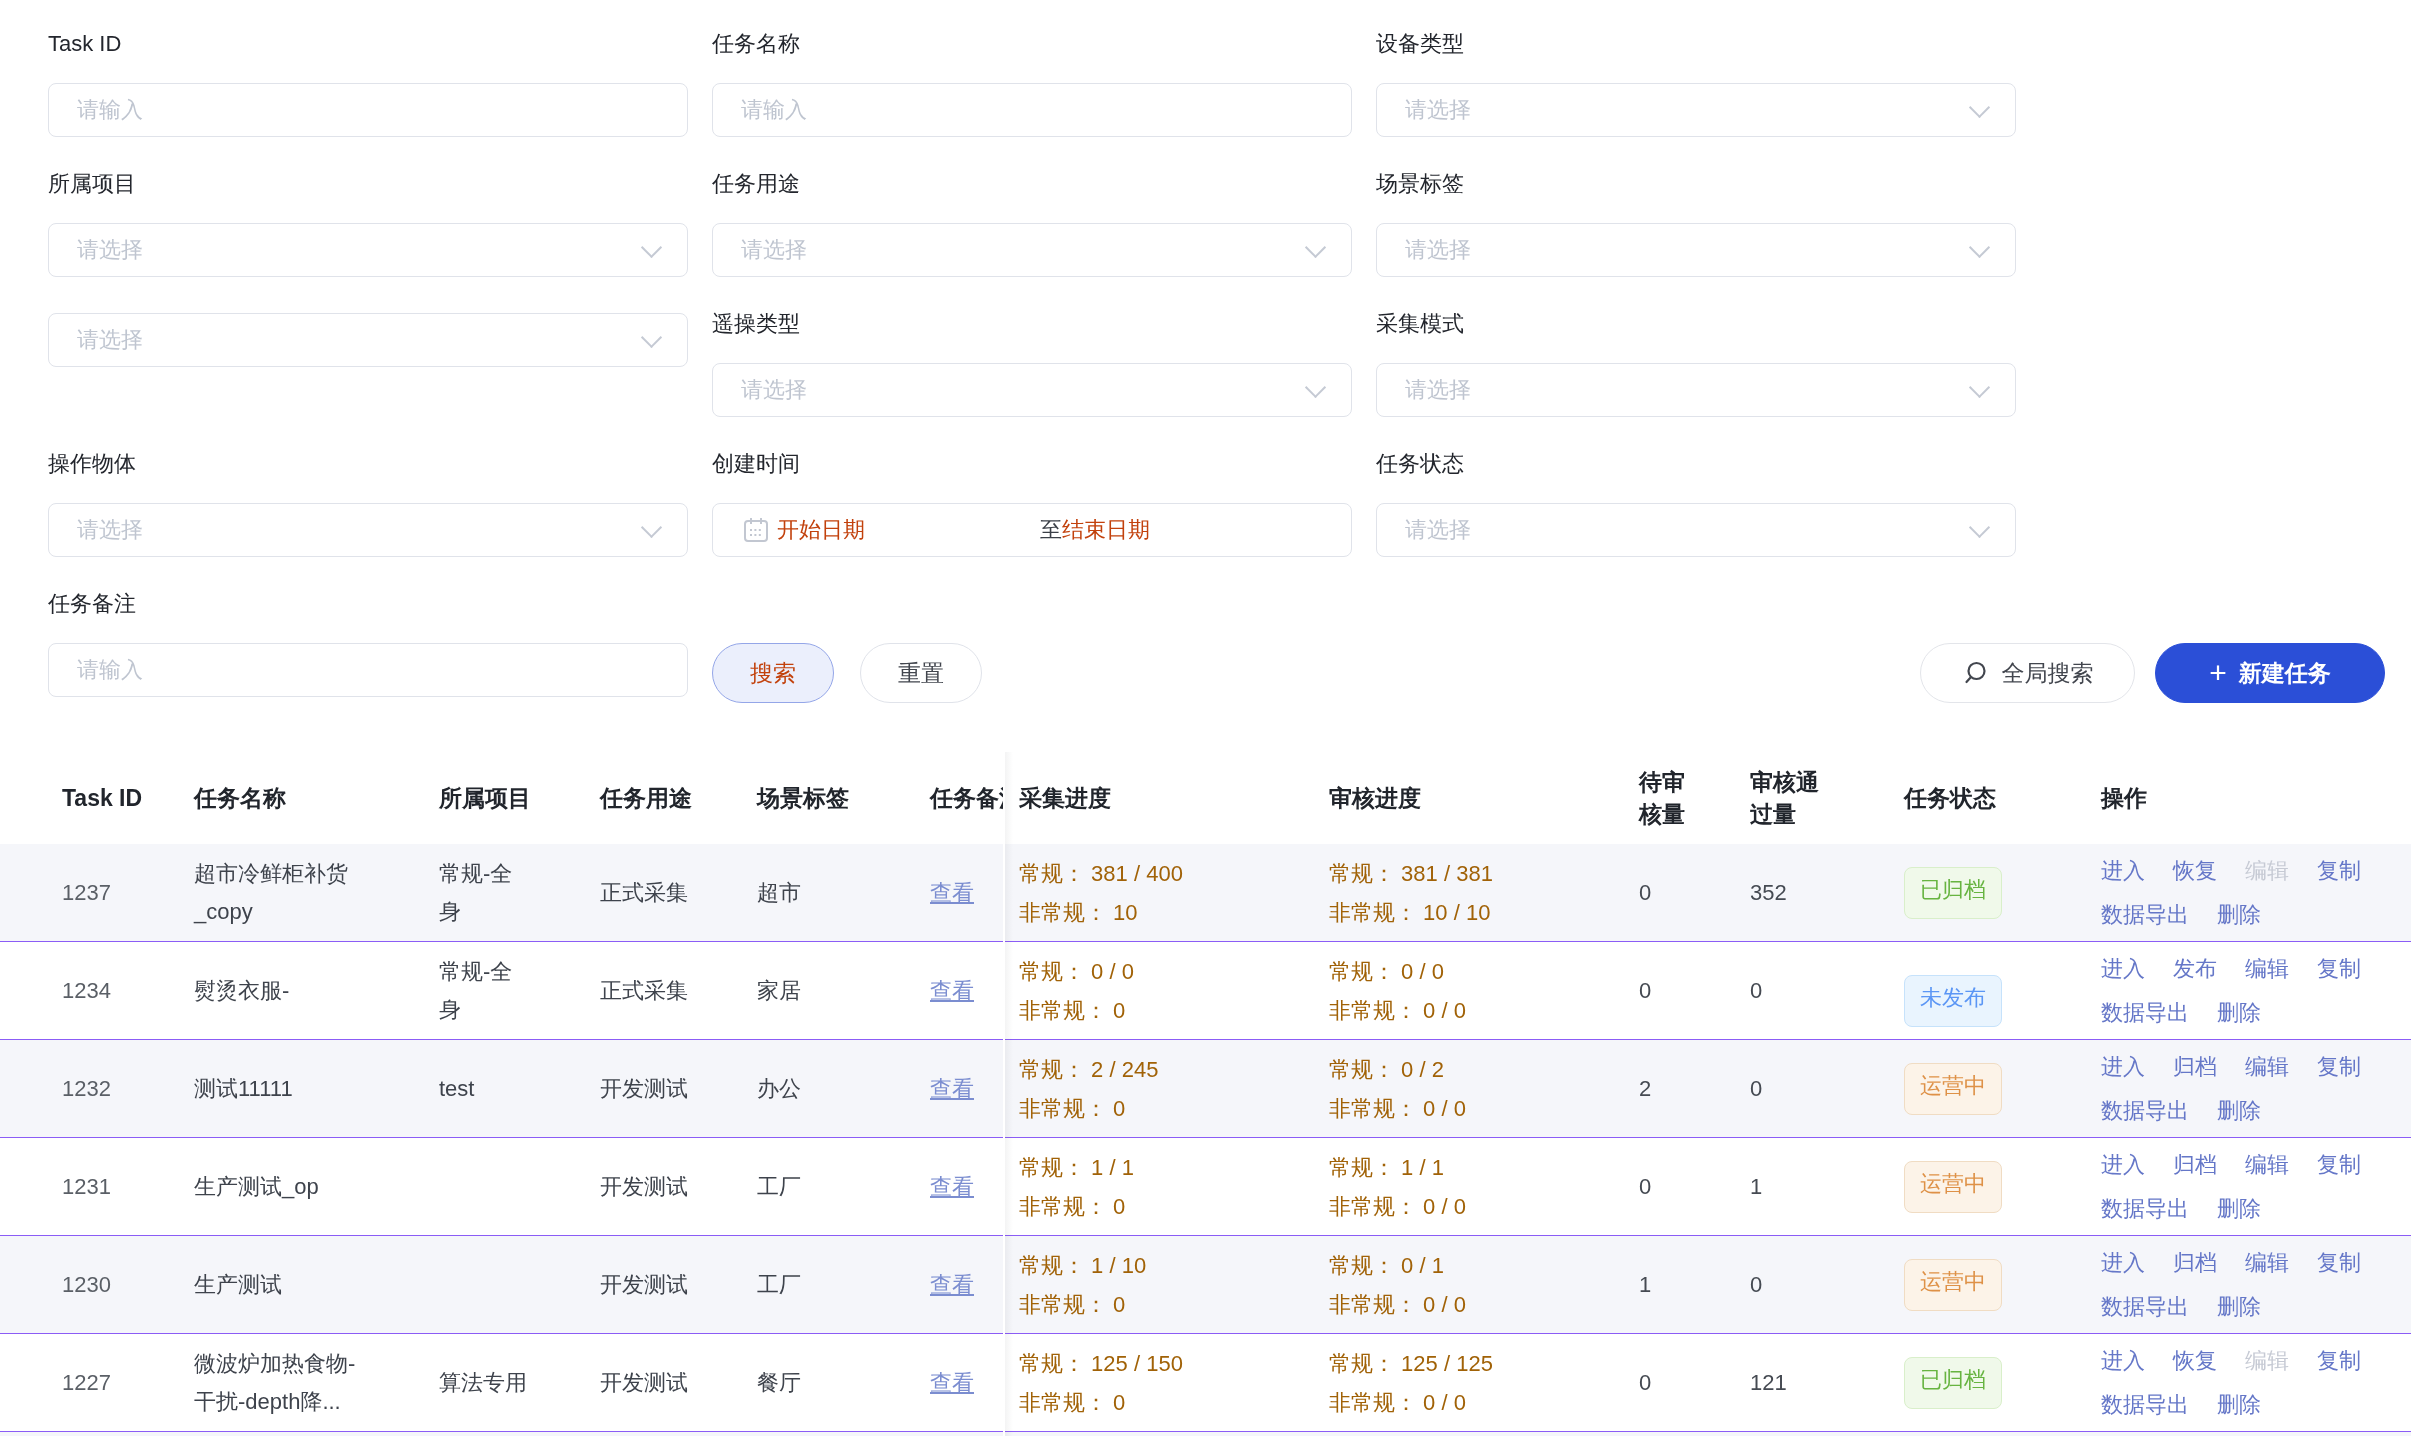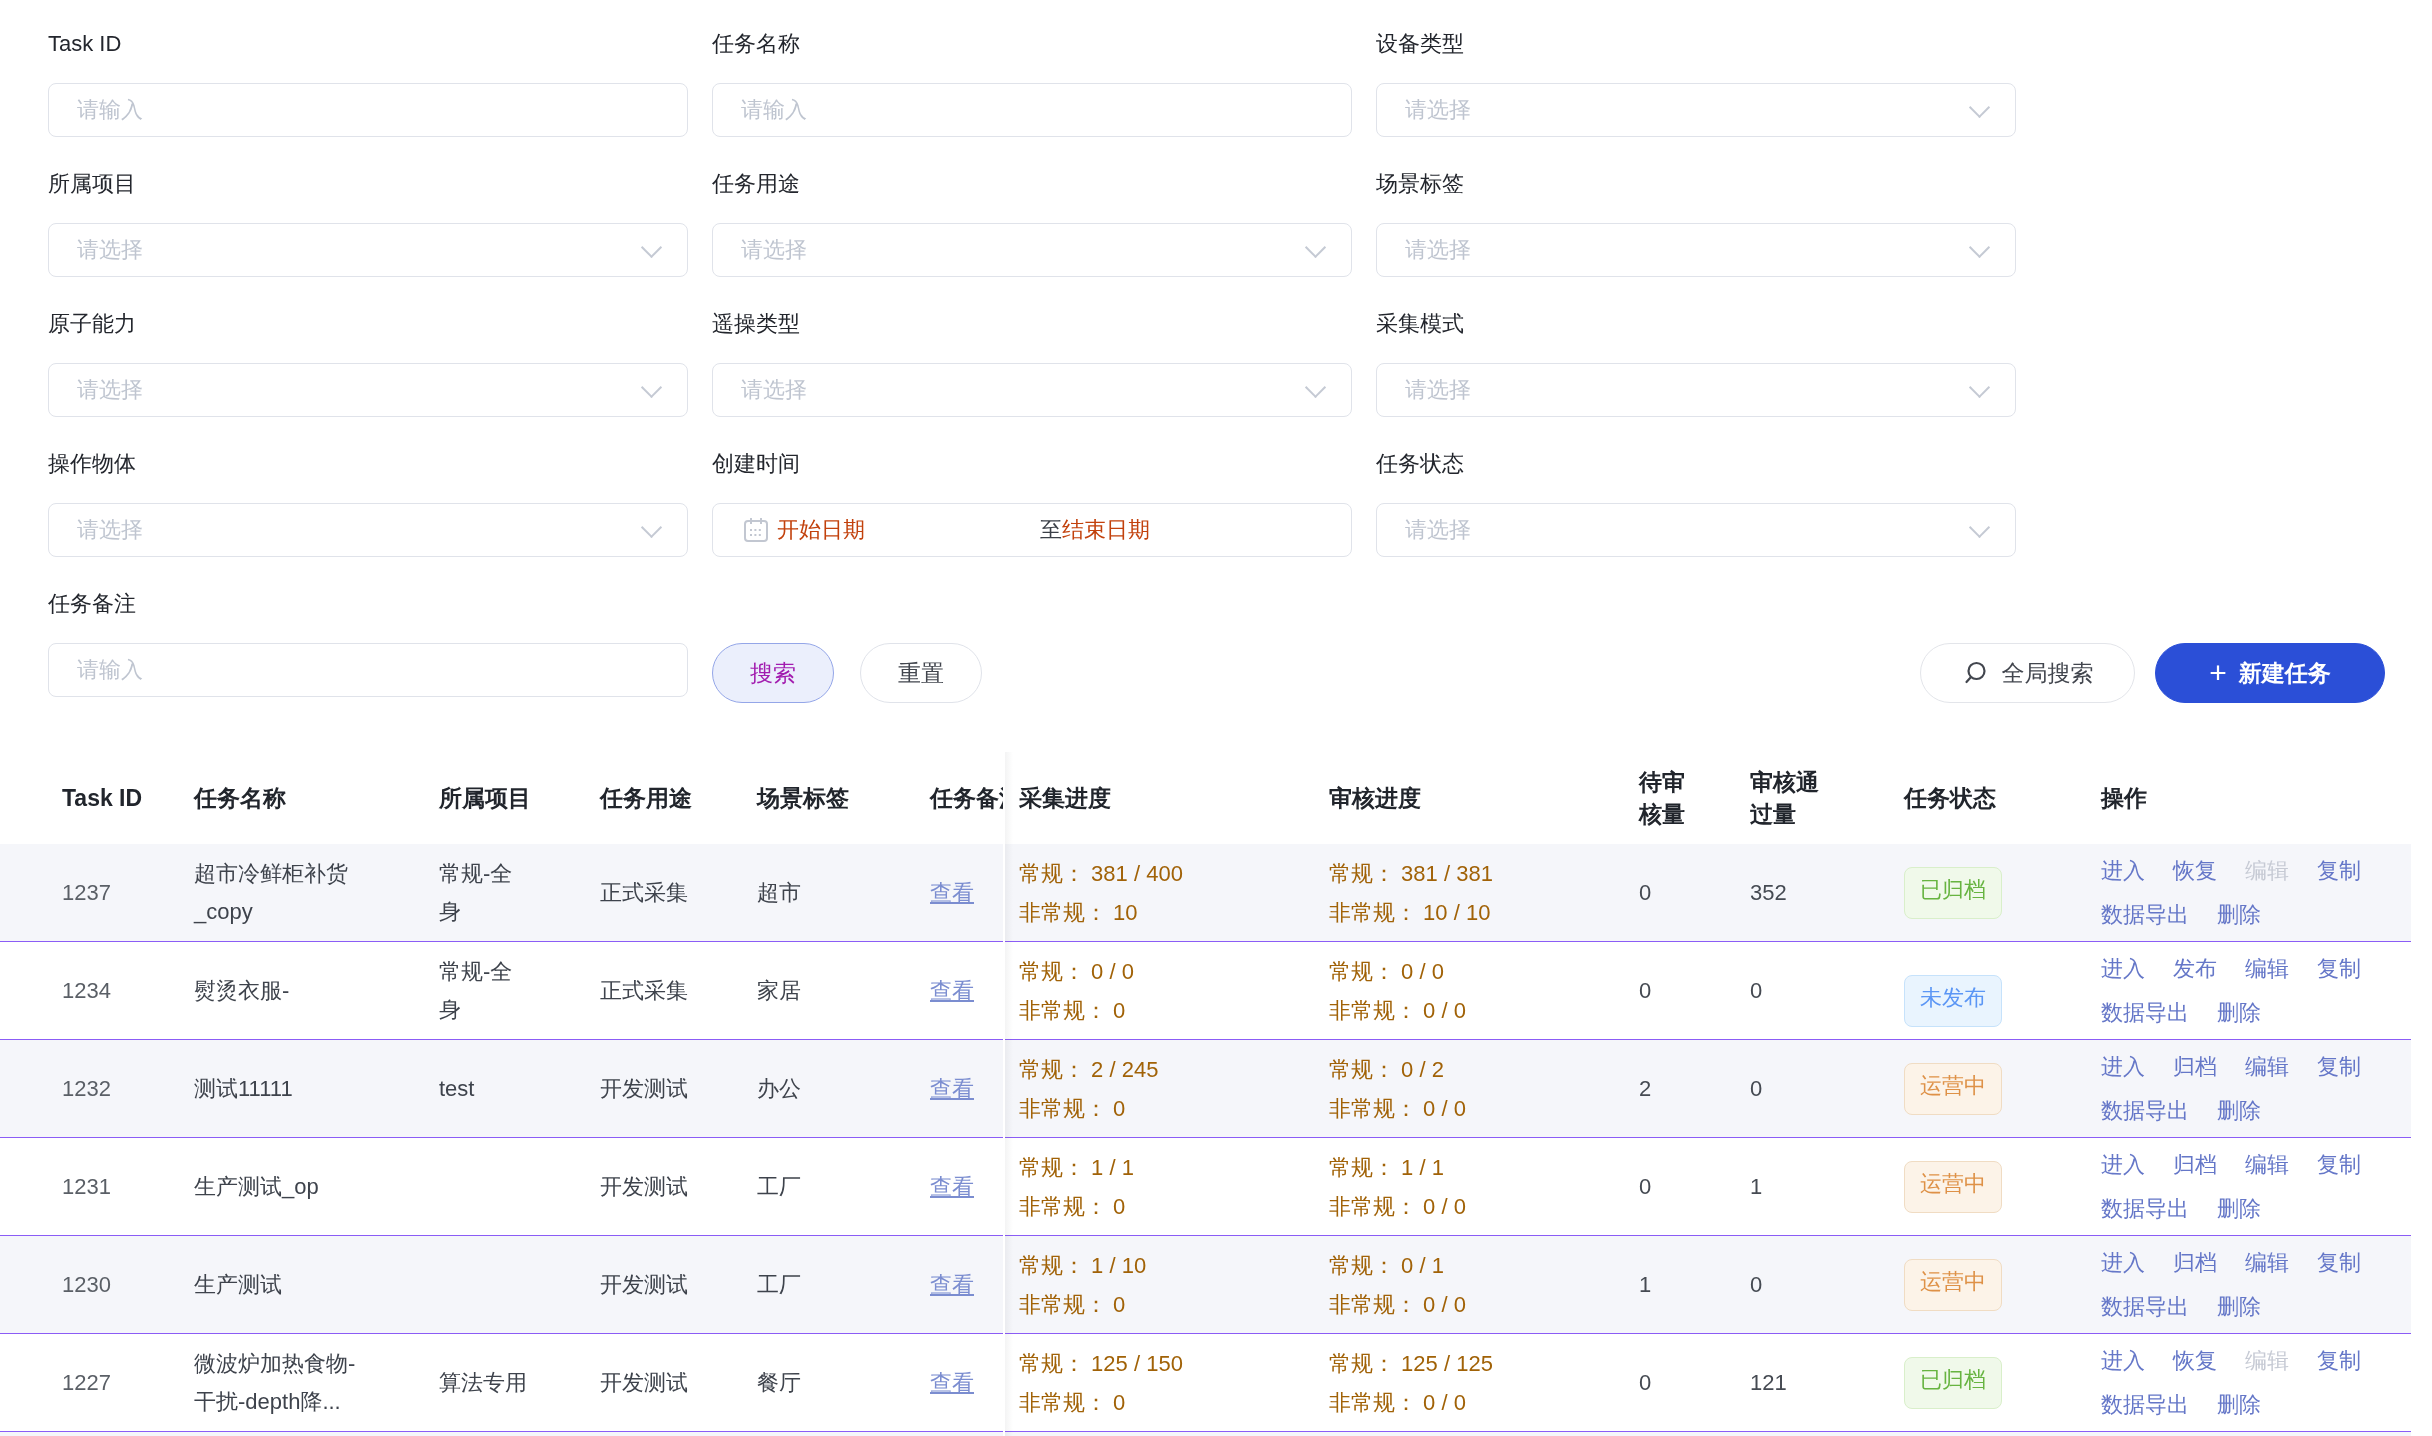--- a/index.html
+++ b/index.html
@@ -19,21 +19,21 @@
   input.control::placeholder{color:#BFC5D0;}
   .ph{color:#BFC5D0;}
   .chev{position:absolute;right:28px;top:50%;width:13px;height:13px;margin-top:-10px;
     border-right:2px solid #C5CAD4;border-bottom:2px solid #C5CAD4;transform:rotate(45deg);}
   .daterange .sep{color:#3A3F47;}
   .daterange .dph{flex:1;text-align:left;color:#c2410c;}
   .cal-icon{margin-right:6px;display:inline-flex;}
   .btn-row{margin-top:50px;display:flex;gap:26px;}
   .btn{box-sizing:border-box;height:60px;border-radius:30px;font-size:23px;display:inline-flex;
     align-items:center;justify-content:center;cursor:pointer;}
-  .btn-search{width:122px;background:#EBEFFC;border:1px solid #94A6E8;color:#a21caf;}
+  .btn-search{width:122px;background:#EBEFFC;border:1px solid #94A6E8;color:#c2410c;}
   .btn-reset{width:122px;background:#fff;border:1px solid #E0E3EA;color:#42464E;}
   .toolbar-right{position:absolute;top:643px;right:47px;display:flex;gap:20px;align-items:flex-end;}
   .btn-global{width:215px;background:#fff;border:1px solid #E3E5EA;color:#42464E;gap:12px;}
   .btn-create{width:230px;background:#2B4FD7;border:1px solid #2B4FD7;color:#fff;font-weight:600;gap:12px;}
   .plus{font-size:30px;font-weight:400;line-height:30px;}
   
   .table{position:relative;margin-top:49px;width:2432px;}
   .thead{display:flex;height:92px;background:#fff;}
   .trow{display:flex;height:98px;box-sizing:border-box;border-bottom:1px solid #8b5cf6;background:#fff;}
   .trow.striped{background:#F5F6FA;}
@@ -105,21 +105,20 @@
     </div>
     <div class="ffield">
       <span class="flabel">场景标签</span>
       <div class="control">
         <span class="ph">请选择</span>
         <i class="chev"></i>
       </div>
     </div>
 
     <div class="ffield">
-      <span class="flabel">原子能力</span>
       <div class="control">
         <span class="ph">请选择</span>
         <i class="chev"></i>
       </div>
     </div>
     <div class="ffield">
       <span class="flabel">遥操类型</span>
       <div class="control">
         <span class="ph">请选择</span>
         <i class="chev"></i>

